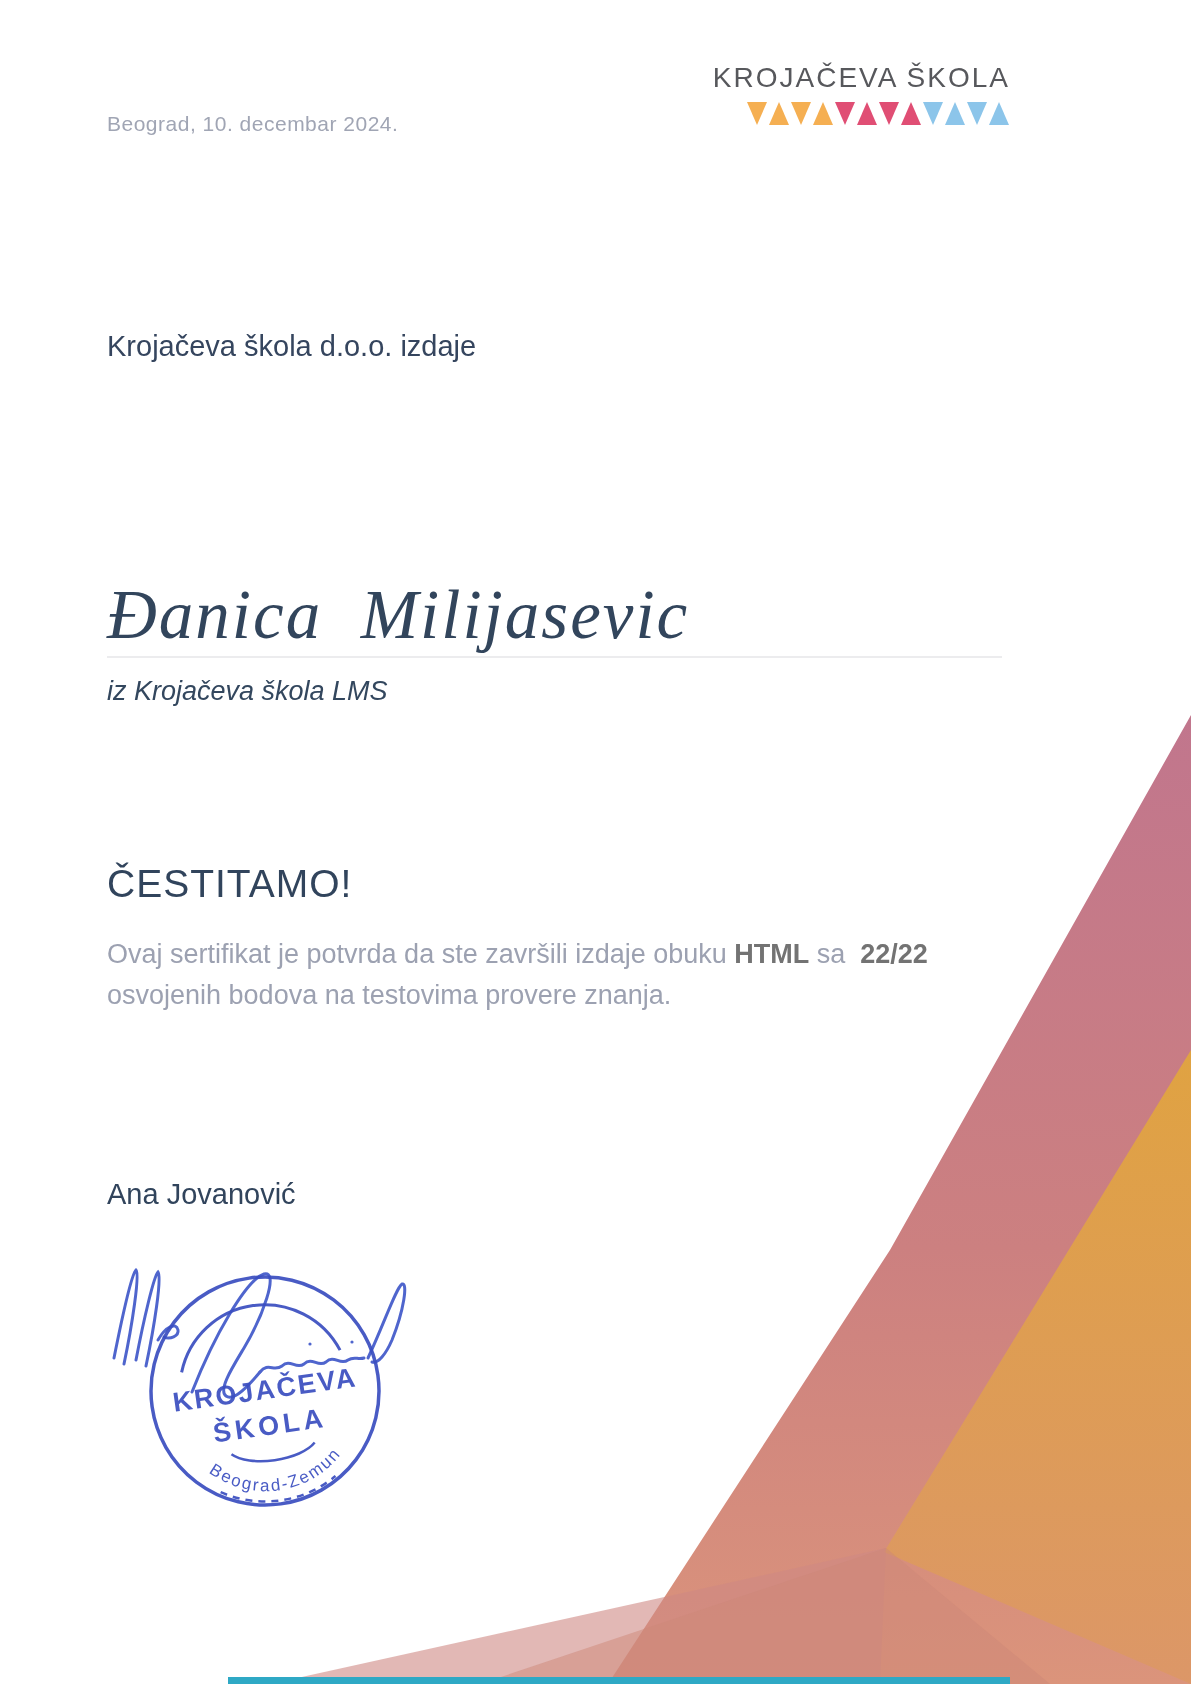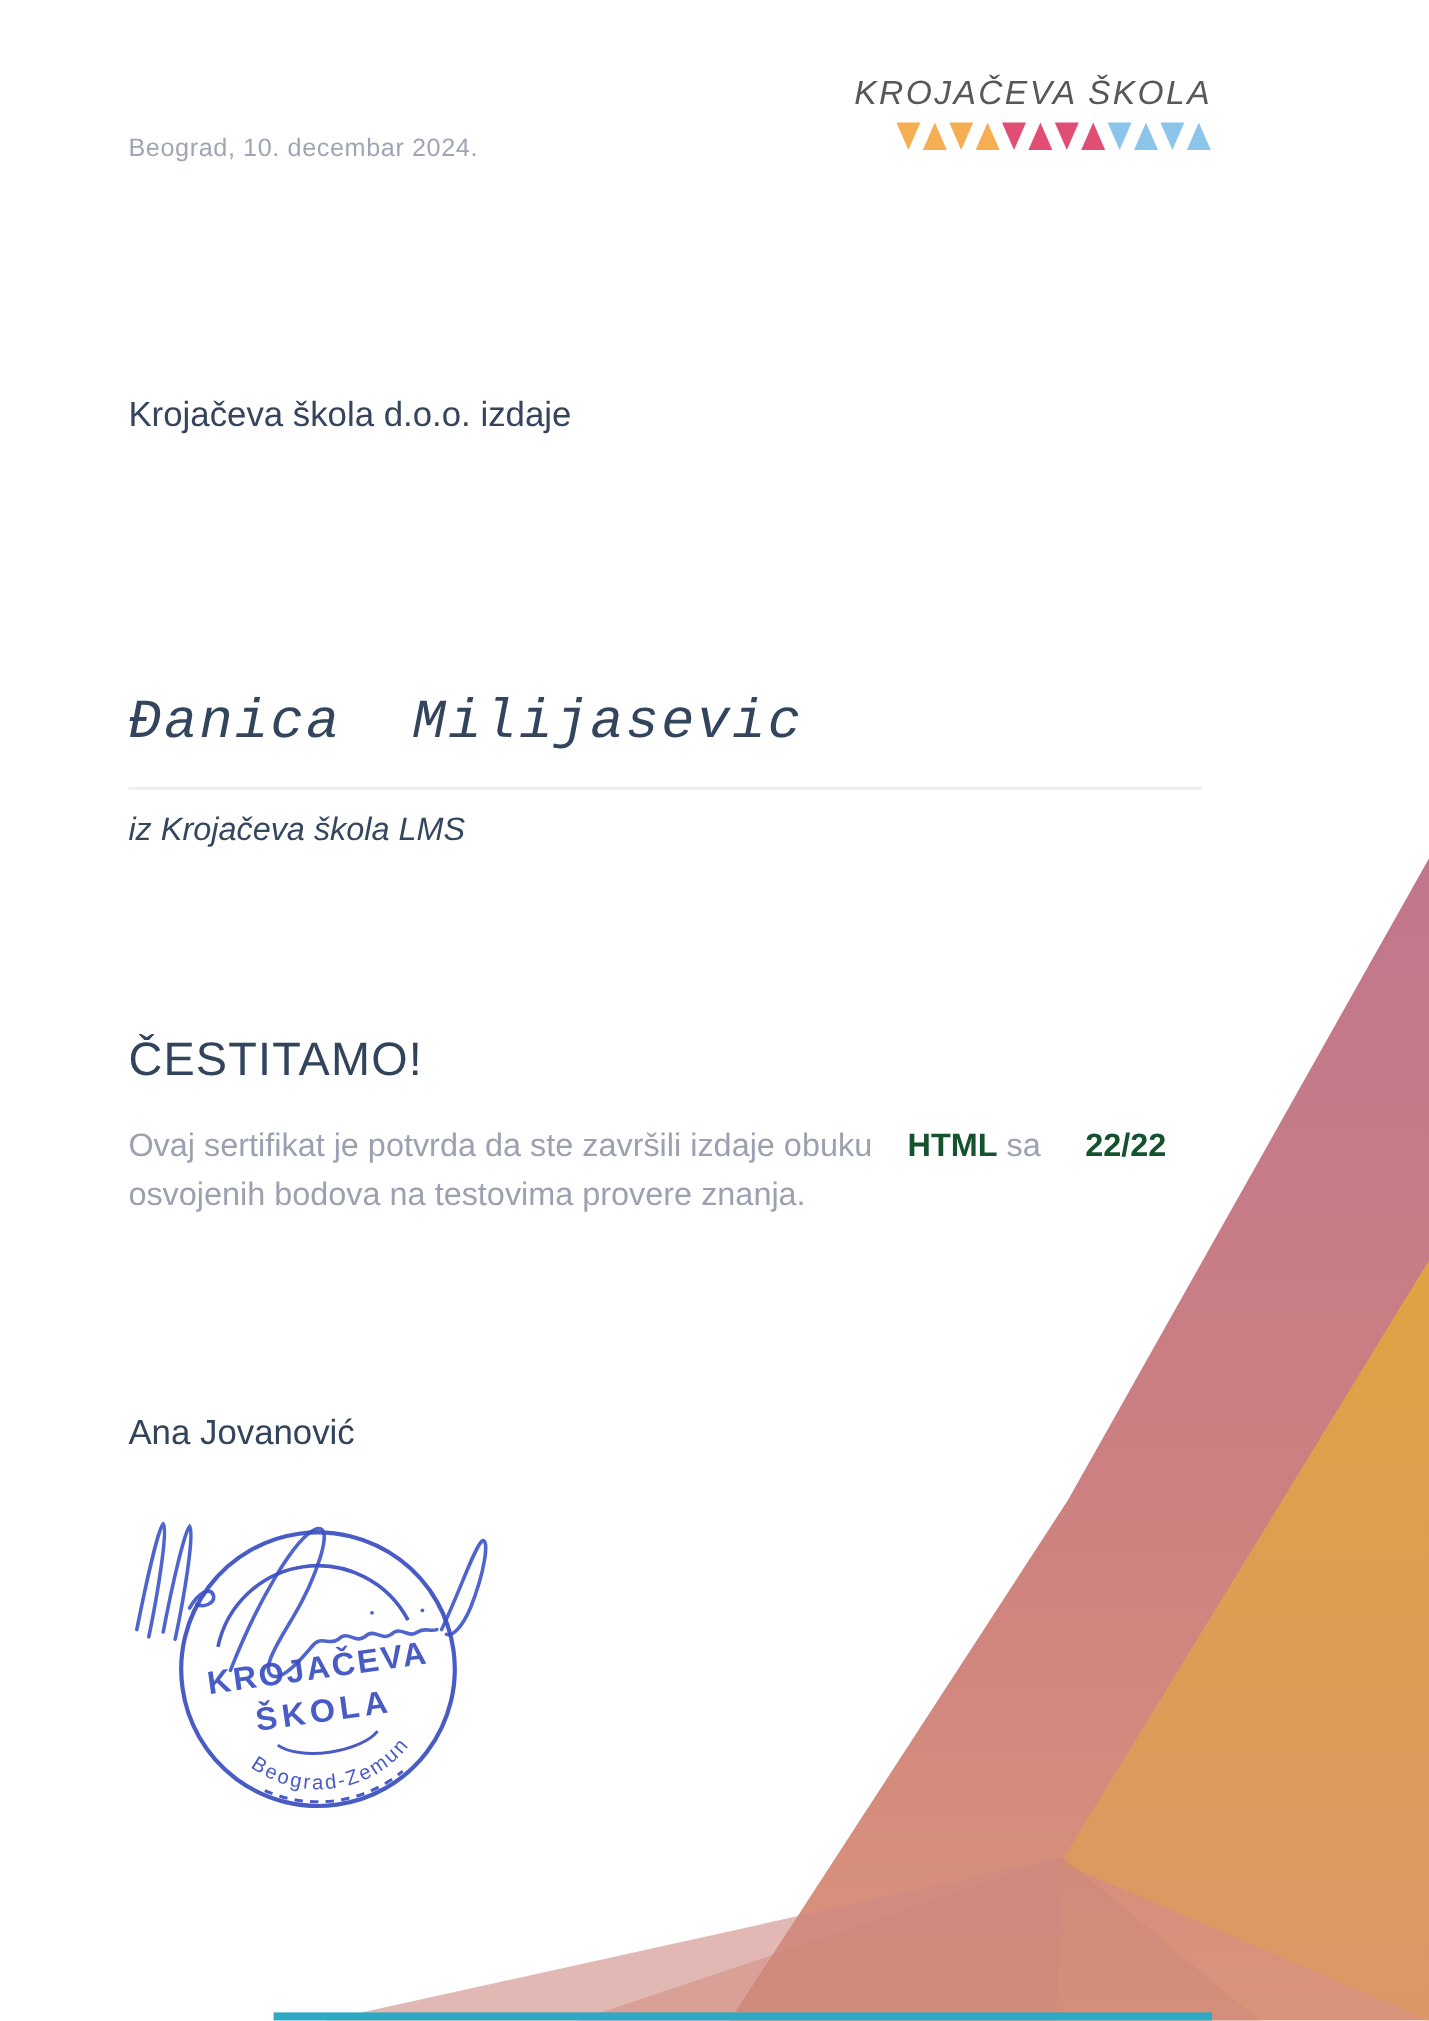--- a/index.html
+++ b/index.html
@@ -7,50 +7,50 @@
     position:relative;
     width:1191px;height:1684px;
     background:#ffffff;
     overflow:hidden;
     font-family:"Liberation Sans", sans-serif;
   }
   .abs{position:absolute;}
 
   
   .date{left:107px;top:112px;font-size:21px;color:#A0A5B4;letter-spacing:.5px;}
-  .logo{right:181px;top:62px;text-align:center;font-style:italic;}
+  .logo{right:181px;top:62px;text-align:center;}
   .logo-name{font-size:28px;color:#57585C;letter-spacing:2px;font-weight:400;white-space:nowrap;}
   .tri-strip{display:flex;height:23px;margin-top:8px;justify-content:flex-end;}
   .tri{width:0;height:0;margin:0 1px;}
   .tri-down{border-left:10px solid transparent;border-right:10px solid transparent;border-top:23px solid var(--c);}
   .tri-up{border-left:10px solid transparent;border-right:10px solid transparent;border-bottom:23px solid var(--c);}
 
   
   .issuer{left:107px;top:330px;font-size:29px;color:#35455E;}
   .title{left:103px;top:356px;font-size:78px;font-weight:800;color:#2E3D53;letter-spacing:0px;}
 
   
   .recipient-name{
     left:107px;top:576px;
-    font-family:Liberation Mono, monospace;
+    font-family:Liberation Serif, serif;
     font-style:italic;
-    font-size:46px;color:#32455C;
+    font-size:69px;color:#32455C;
     letter-spacing:2px;white-space:pre;
   }
   .name-underline{left:107px;top:656px;width:895px;height:2px;background:#ECECEE;}
   .recipient-from{left:107px;top:676px;font-size:27px;font-style:italic;font-weight:500;color:#33475E;}
 
   
   .congrats-h{left:107px;top:862px;font-size:39px;color:#31445C;letter-spacing:1px;}
   .congrats-body{
     left:107px;top:934px;width:900px;
     font-size:27px;line-height:41px;color:#9CA1B1;
     white-space:pre-wrap;
   }
-  .congrats-body .b{font-weight:700;color:#14532d;margin-left:22px;}
+  .congrats-body .b{font-weight:700;color:#737373;}
 
   
   .signer-name{left:107px;top:1178px;font-size:29px;font-weight:400;color:#31445C;}
   .signer-title{left:107px;top:1220px;font-size:25px;color:#9BA1AF;}
 
   .signature{left:96px;top:1240px;}
   .stamp{left:140px;top:1266px;opacity:.92;}
 
   .footer-bar{left:228px;bottom:0;width:782px;height:7px;background:#2EA9C5;}
 

